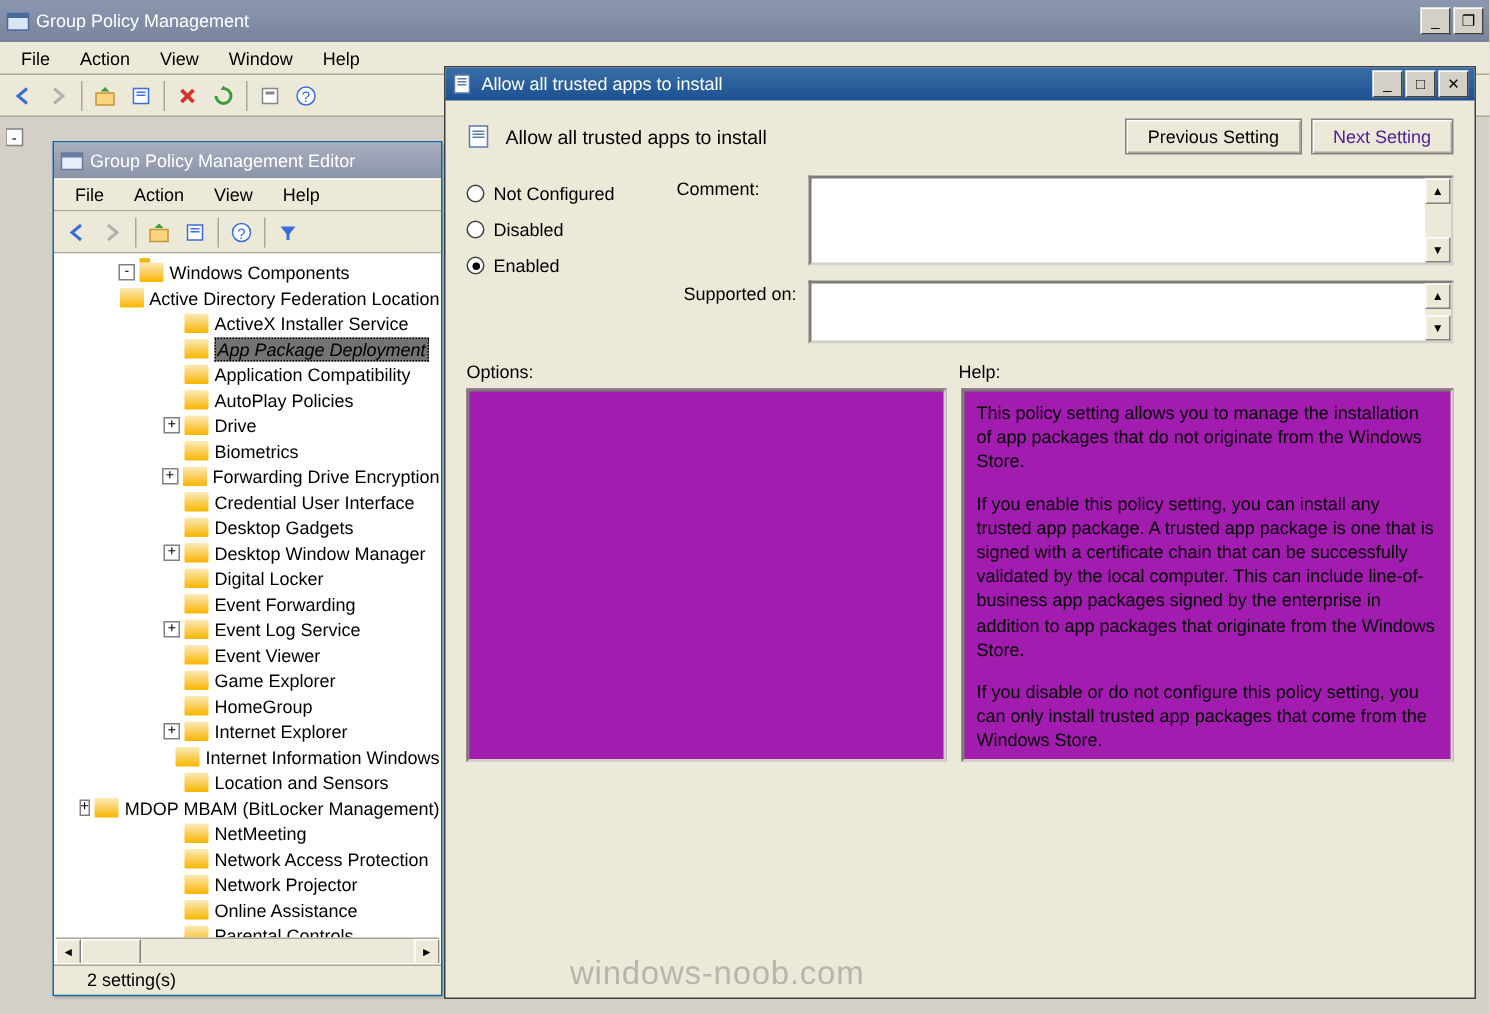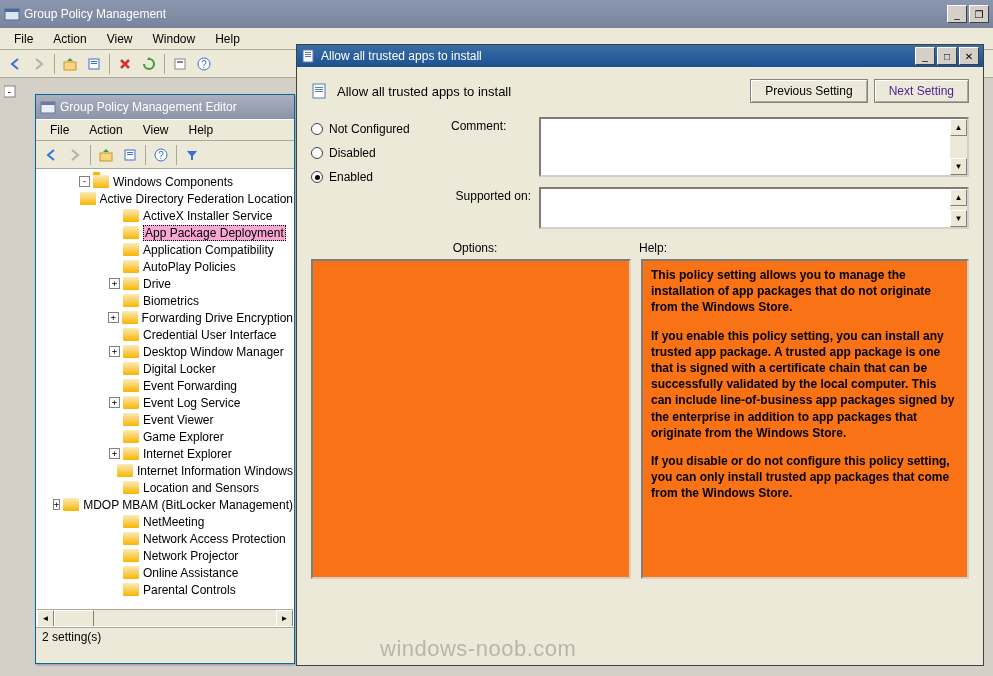--- a/index.html
+++ b/index.html
@@ -99,30 +99,30 @@
     border-radius:1px;
     margin-right:4px;
     position:relative;
     flex-shrink:0;
   }
   .tree .folder.open::before{
     content:''; position:absolute; left:0; top:-3px; width:7px; height:3px;
     background:#f8b500; border-radius:1px 1px 0 0;
   }
   .tree .label { }
-  .tree .label.selected { background:#f9a8d4; border:1px dotted #000; padding:0 1px;}
+  .tree .label.selected { background:#737373; border:1px dotted #000; padding:0 1px;font-style:italic;}
   .tree .ind { display:inline-block; }
   .hscroll {
     height:17px; background:#ece9d8; border-top:1px solid #aca899;
     position:relative;
   }
   .hscroll .btn { position:absolute; top:0; width:17px; height:17px; background:#ece9d8; border:1px solid #fff; border-right-color:#808080; border-bottom-color:#808080; font-size:8px; display:flex;align-items:center;justify-content:center;}
   .hscroll .btn.l{left:0} .hscroll .btn.r{right:0}
   .hscroll .thumb{position:absolute; left:17px; top:0; width:40px; height:17px; background:#ece9d8; border:1px solid #fff; border-right-color:#808080; border-bottom-color:#808080;}
-  .statusbar { height:36px; background:#ece9d8; border-top:1px solid #aca899; padding:2px 6px; font-size:12px;}
+  .statusbar { height:20px; background:#ece9d8; border-top:1px solid #aca899; padding:2px 22px; font-size:12px;}
 
   
   .dialog {
     position:absolute;
     left:296px; top:44px;
     width:688px; height:622px;
     background:#ece9d8;
     border:1px solid #404040;
     display:flex; flex-direction:column;
   }
@@ -148,27 +148,26 @@
   .comment-col { flex:1; display:flex; gap:8px;}
   .comment-col .lbl { width:80px; text-align:left; padding-top:2px;}
   .textarea-sunken {
     flex:1; height:60px; background:#fff; border:2px inset #d4d0c8;
     position:relative;
   }
   .textarea-sunken.h40{height:42px;}
   .vsb { position:absolute; right:0; top:0; bottom:0; width:17px; background:#ece9d8;}
   .vsb .sbtn{ width:17px; height:17px; background:#ece9d8; border:1px solid #fff; border-right-color:#808080; border-bottom-color:#808080; font-size:8px; display:flex;align-items:center;justify-content:center; position:absolute;}
   .vsb .sbtn.t{top:0} .vsb .sbtn.b{bottom:0}
-  .section-labels { display:flex; margin-top:12px; margin-bottom:4px;text-align:center;}
+  .section-labels { display:flex; margin-top:12px; margin-bottom:4px;}
   .section-labels .l1{width:328px;}
   .panes { display:flex; gap:10px;}
   .pane {
-    border:2px inset #d4d0c8; background:#f97316;
-    height:320px;
-    font-weight:bold;
+    border:2px inset #d4d0c8; background:#a21caf;
+    height:249px;
   }
   .pane.options{width:320px;}
   .pane.help{flex:1; padding:6px 8px; font-size:12px; line-height:1.35; overflow:hidden;}
   .dlg-buttons { position:absolute; right:16px; bottom:14px; display:flex; gap:8px;}
   .dlg-buttons .btn3d{ width:76px; text-align:center;}
   .watermark {
     position:absolute; left:380px; bottom:14px;
     font-size:22px; color:#b8b5ad; font-weight:400; letter-spacing:0.5px;
     pointer-events:none;
   }
@@ -371,20 +370,26 @@
             <span class="label">Forwarding Drive Encryption</span>
           </div>
           <div class="row">
             <span class="ind" style="width:72px"></span>
             <span class="noexp"></span>
             <span class="folder"></span>
             <span class="label">Credential User Interface</span>
           </div>
           <div class="row">
             <span class="ind" style="width:72px"></span>
+            <span class="noexp"></span>
+            <span class="folder"></span>
+            <span class="label">Desktop Gadgets</span>
+          </div>
+          <div class="row">
+            <span class="ind" style="width:72px"></span>
             <span class="exp">+</span>
             <span class="folder"></span>
             <span class="label">Desktop Window Manager</span>
           </div>
           <div class="row">
             <span class="ind" style="width:72px"></span>
             <span class="noexp"></span>
             <span class="folder"></span>
             <span class="label">Digital Locker</span>
           </div>
@@ -404,20 +409,26 @@
             <span class="ind" style="width:72px"></span>
             <span class="noexp"></span>
             <span class="folder"></span>
             <span class="label">Event Viewer</span>
           </div>
           <div class="row">
             <span class="ind" style="width:72px"></span>
             <span class="noexp"></span>
             <span class="folder"></span>
             <span class="label">Game Explorer</span>
+          </div>
+          <div class="row">
+            <span class="ind" style="width:72px"></span>
+            <span class="noexp"></span>
+            <span class="folder"></span>
+            <span class="label">HomeGroup</span>
           </div>
           <div class="row">
             <span class="ind" style="width:72px"></span>
             <span class="exp">+</span>
             <span class="folder"></span>
             <span class="label">Internet Explorer</span>
           </div>
           <div class="row">
             <span class="ind" style="width:72px"></span>
             <span class="noexp"></span>

